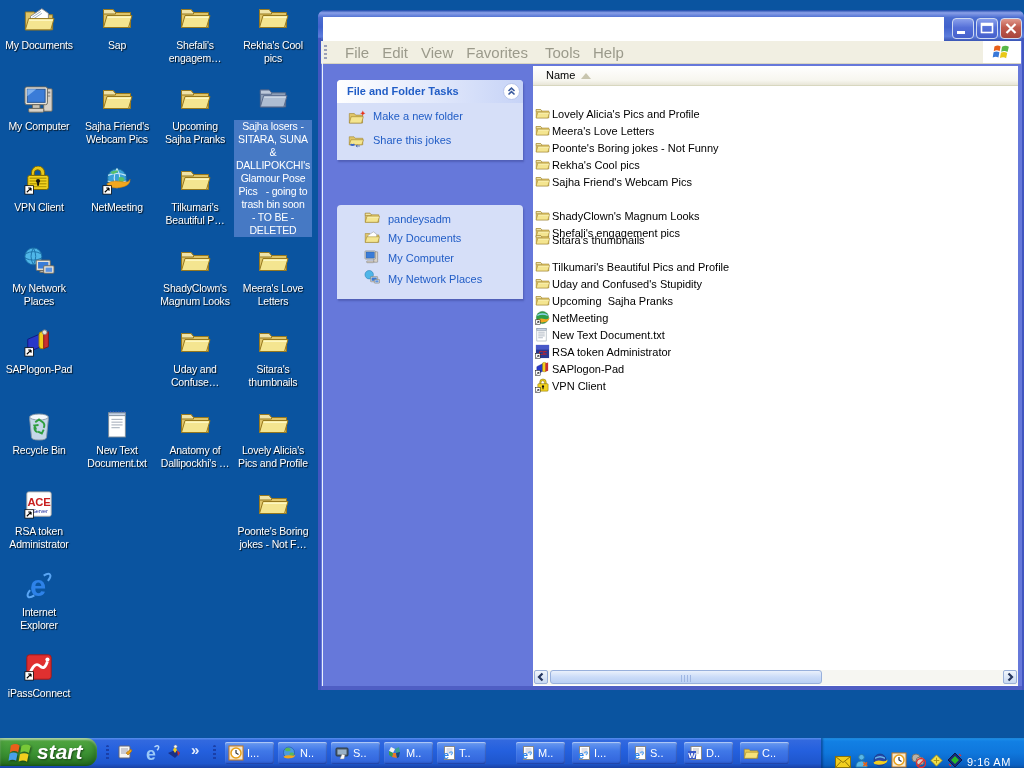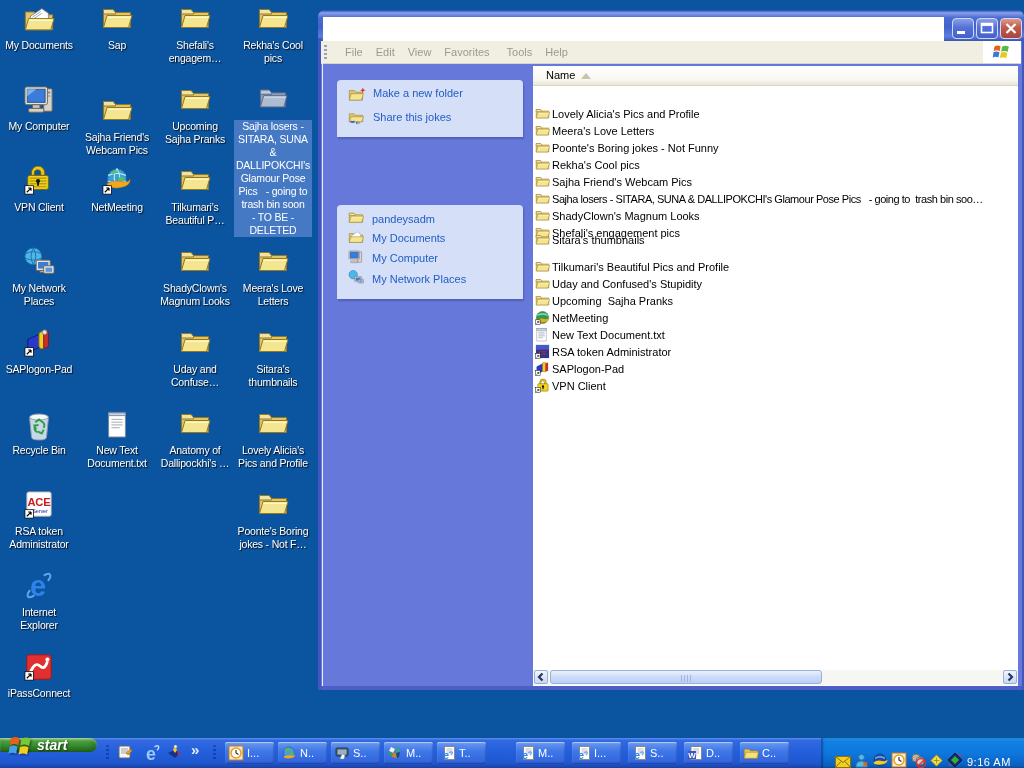--- a/index.html
+++ b/index.html
@@ -13,21 +13,21 @@
 #winleftdark{position:absolute;left:0;top:28px;bottom:0;width:3px;background:#4156C0;z-index:5;}
 #winrightdark{position:absolute;right:0;top:28px;bottom:0;width:2px;background:#4156C0;z-index:5;}
 #titlebar{position:absolute;left:0;top:0;width:706px;height:31px;border-radius:7px 7px 0 0;
  background:linear-gradient(#1846A8 0%,#8AA0E8 9%,#4A6CD0 25%,#4162CC 55%,#5C7CDC 85%,#3A55B4 100%);}
 #titlewhite{position:absolute;left:5px;top:7px;width:621px;height:24px;background:#fff;}
 .tbtn{position:absolute;top:8px;width:22px;height:21px;border-radius:4px;border:1px solid #CFDAF2;
  background:linear-gradient(#8AA0EC,#5570D8 45%,#4560CC);box-sizing:border-box;}
 .tbtn svg{display:block;margin:2px auto 0}
 #bclose{background:linear-gradient(#E0988C,#C05A4C 45%,#A8453C);}
 #menubar{position:absolute;left:3px;top:31px;width:700px;height:23px;background:#F1EFE2;
- color:#9B9A8B;font-size:11px;line-height:23px;border-bottom:1px solid #D8D5C2;box-sizing:border-box;}
+ color:#9B9A8B;font-size:15px;line-height:23px;border-bottom:1px solid #D8D5C2;box-sizing:border-box;}
 #menubar span{margin-right:13px;}
 #grip{position:absolute;left:6px;top:35px;width:3px;height:15px;
  background:repeating-linear-gradient(#9AA0B8 0 2px,transparent 2px 4px);}
 #winlogo{position:absolute;right:3px;top:31px;width:38px;height:22px;background:#fff;text-align:center;}
 #taskpane{position:absolute;left:3px;top:56px;width:212px;height:620px;background:#6678DA;}
 .tpbox{position:absolute;left:16px;width:186px;background:#D6DFF8;border-radius:4px 4px 0 0;
  box-shadow:1px 2px 2px rgba(40,50,120,.35);}
 .tphead{height:23px;background:linear-gradient(90deg,#FFFFFF,#C6D3F7);border-radius:4px 4px 0 0;
  color:#215DC6;font-weight:bold;font-size:11px;line-height:23px;padding-left:10px;position:relative;}
 .chevpos{position:absolute;right:3px;top:3px;}
@@ -42,23 +42,23 @@
  border-right:5px solid transparent;border-bottom:6px solid #C8C5AE;}
 .frow{position:absolute;left:2px;height:17px;font-size:11px;color:#000;display:flex;align-items:center;white-space:nowrap;}
 .frow .fic{width:17px;flex:0 0 17px;display:flex;align-items:center;}
 #hscroll{position:absolute;left:0px;bottom:1px;width:485px;height:15px;background:#F6F6F2;}
 .sbtn{position:absolute;top:0;width:14px;height:14px;border-radius:2px;background:linear-gradient(#F2F6FC,#C8D8F2);
  border:1px solid #9AB0D8;box-sizing:border-box;color:#2A4A98;font-size:9px;font-weight:bold;text-align:center;line-height:12px;}
 #sthumb{position:absolute;left:17px;top:0;width:272px;height:14px;border-radius:3px;
  background:linear-gradient(#EAF1FC,#CBDCF8 50%,#BACFF4);border:1px solid #98B0DC;box-sizing:border-box;}
 #taskbar{position:absolute;left:0;top:738px;width:1024px;height:30px;
  background:linear-gradient(#5A90EE 0%,#3269DF 8%,#2460DE 42%,#1E56CC 85%,#1941A5 100%);}
-#startbtn{position:absolute;left:0;top:0;width:97px;height:14px;border-radius:0 11px 11px 0;
+#startbtn{position:absolute;left:0;top:0;width:97px;height:28px;border-radius:0 11px 11px 0;
  background:linear-gradient(#8CC77C 0%,#4FA53F 10%,#3D9434 50%,#2E7C26 92%,#25661E 100%);
- color:#fff;font-size:14px;font-weight:bold;font-style:italic;text-shadow:1px 1px 2px rgba(0,0,0,.5);
+ color:#fff;font-size:21px;font-weight:bold;font-style:italic;text-shadow:1px 1px 2px rgba(0,0,0,.5);
  box-shadow:inset -2px -3px 7px rgba(0,40,0,.35),inset 0 2px 2px rgba(255,255,255,.4);display:flex;align-items:center;}
 .tskbtn{position:absolute;top:4px;width:49px;height:22px;border-radius:2px;
  background:linear-gradient(#6A9AF0,#4078E8 40%,#3468DE 85%,#2A58C8);
  box-shadow:inset 0 1px 1px rgba(255,255,255,.5),inset -1px -1px 1px rgba(0,0,60,.25);
  color:#fff;font-size:11px;display:flex;align-items:center;padding-left:3px;box-sizing:border-box;}
 .tskbtn .tbi{width:19px;flex:0 0 19px;display:flex;align-items:center;}
 #tray{position:absolute;right:0;top:0;width:203px;height:30px;
  background:linear-gradient(#2399F0 0%,#1280E4 10%,#0F77DC 50%,#0B62C4 88%,#0A55AA 100%);
  box-shadow:inset 2px 0 2px rgba(0,20,80,.4);display:flex;align-items:flex-end;}
 .tri{margin-left:3px;display:flex;align-items:center;}
@@ -106,21 +106,21 @@
 <rect x="22" y="4" width="9" height="24" rx="1" fill="#D8D2C8" stroke="#6A675E"></rect>
 <rect x="24" y="7" width="5" height="2" fill="#888"></rect>
         <rect x="24" y="11" width="5" height="1.5" fill="#999"></rect>
 <rect x="2" y="2" width="24" height="19" rx="2" fill="#E8E4DA" stroke="#6A675E"></rect>
 <rect x="4.5" y="4.5" width="19" height="14" fill="#3A7CD8" stroke="#26518F"></rect>
 <path d="M4.5 4.5 L14 4.5 L4.5 12 Z" fill="#7FB2F0"></path>
 <rect x="10" y="21" width="8" height="4" fill="#C8C2B4" stroke="#6A675E"></rect>
 <rect x="6" y="25" width="16" height="4" rx="1" fill="#D8D2C8" stroke="#6A675E"></rect>
 </svg>
     </div><div class="lb">My Computer</div></div>
-<div class="dicon" style="left:75px;top:96px"><div class="ic">
+<div class="dicon" style="left:75px;top:85px"><div class="ic">
       <svg width="32" height="28" viewBox="0 4 32 22">
 <path d="M2.5 6.5 L12 6.5 L14.5 9.5 L29.5 9.5 L29.5 24.5 L2.5 24.5 Z" fill="#DFC569" stroke="#96781E" stroke-width="1"></path>
 <path d="M2.5 6.5 L12 6.5 L14.5 9.5 L14.5 11 L2.5 11 Z" fill="#EFE3A8" stroke="#96781E" stroke-width="1"></path>
 <path d="M2.5 24.5 L6 12.5 L31 12.5 L27.5 24.5 Z" fill="#F4E590" stroke="#96781E" stroke-width="1"></path>
 <path d="M6.8 13.5 L29.8 13.5 L29.4 15 L6.4 15 Z" fill="#FCF6C0"></path>
 </svg>
     </div><div class="lb">Sajha Friend's<br>Webcam Pics</div></div>
 <div class="dicon" style="left:153px;top:85px"><div class="ic">
       <svg width="32" height="28" viewBox="0 4 32 22">
 <path d="M2.5 6.5 L12 6.5 L14.5 9.5 L29.5 9.5 L29.5 24.5 L2.5 24.5 Z" fill="#DFC569" stroke="#96781E" stroke-width="1"></path>
@@ -316,20 +316,24 @@
 <path d="M16 8.5 Q21 5.5 26 8.5 L24 16 Q20 13 14.8 15.5 Z" fill="#58B848"></path>
 <path d="M3.7 16.5 Q8 13.8 12.2 16.5 L10.8 24 Q7 21.5 2.5 24 Z" fill="#3878D8"></path>
 <path d="M14.4 17 Q19 14.5 23.6 17.3 L22 25 Q18 22.5 13 24.8 Z" fill="#E8C818"></path>
 </svg></div>
   <div id="winbot"></div>
   <div id="winleftline"></div>
   <div id="winleftdark"></div>
   <div id="winrightdark"></div>
   <div id="taskpane">
 <div class="tpbox" style="top:14px">
+ <div class="tphead">File and Folder Tasks<span class="chevpos"><svg width="17" height="17" viewBox="0 0 17 17">
+<circle cx="8.5" cy="8.5" r="8" fill="#fff" stroke="#B5C3EB"></circle>
+<path d="M5.5 8 L8.5 5.2 L11.5 8 M5.5 11.5 L8.5 8.7 L11.5 11.5" stroke="#3A5A9E" stroke-width="1.6" fill="none"></path>
+</svg></span></div>
  <div style="padding:7px 0 3px 0">
   <div class="tpitem">
             <div class="tic"><svg width="18" height="15" viewBox="0 0 34 28">
 <path d="M2.5 6.5 L12 6.5 L14.5 9.5 L27.5 9.5 L27.5 24.5 L2.5 24.5 Z" fill="#DFC569" stroke="#96781E"></path>
 <path d="M2.5 24.5 L6 12.5 L29 12.5 L25.5 24.5 Z" fill="#F4E590" stroke="#96781E"></path>
 <path d="M28 1 l1.5 3.5 3.5 1.5 -3.5 1.5 -1.5 3.5 -1.5 -3.5 -3.5 -1.5 3.5 -1.5 Z" fill="#E83018"></path>
 </svg></div>
             <div>Make a new folder</div>
           </div>
   <div class="tpitem">
@@ -337,21 +341,21 @@
 <path d="M2.5 5.5 L12 5.5 L14.5 8.5 L29.5 8.5 L29.5 21.5 L2.5 21.5 Z" fill="#DFC569" stroke="#96781E"></path>
 <path d="M2.5 21.5 L6 11.5 L31 11.5 L27.5 21.5 Z" fill="#F4E590" stroke="#96781E"></path>
 <path d="M4 22 q5 4 10 0 l-2 -3 q-3 2 -6 0 Z" fill="#3A66C8"></path>
 <path d="M16 24 h8 M16 24 l3 -2 M16 24 l3 2" stroke="#2A4A98" stroke-width="1.2" fill="none"></path>
 </svg></div>
             <div>Share this jokes</div>
           </div>
  </div>
 </div>
 <div class="tpbox" style="top:139px">
- <div style="padding:6px 0 8px 0">
+ <div style="padding:6px 0 8px 16px">
   <div class="tpitem2">
             <div class="tic"><svg width="16" height="13" viewBox="0 4 32 22">
 <path d="M2.5 6.5 L12 6.5 L14.5 9.5 L29.5 9.5 L29.5 24.5 L2.5 24.5 Z" fill="#DFC569" stroke="#96781E" stroke-width="1"></path>
 <path d="M2.5 6.5 L12 6.5 L14.5 9.5 L14.5 11 L2.5 11 Z" fill="#EFE3A8" stroke="#96781E" stroke-width="1"></path>
 <path d="M2.5 24.5 L6 12.5 L31 12.5 L27.5 24.5 Z" fill="#F4E590" stroke="#96781E" stroke-width="1"></path>
 <path d="M6.8 13.5 L29.8 13.5 L29.4 15 L6.4 15 Z" fill="#FCF6C0"></path>
 </svg></div>
             <div>pandeysadm</div>
           </div>
   <div class="tpitem2">
@@ -434,31 +438,20 @@
         <div class="fic">
           <svg width="15" height="13" viewBox="0 4 32 22">
 <path d="M2.5 6.5 L12 6.5 L14.5 9.5 L29.5 9.5 L29.5 24.5 L2.5 24.5 Z" fill="#DFC569" stroke="#96781E" stroke-width="1"></path>
 <path d="M2.5 6.5 L12 6.5 L14.5 9.5 L14.5 11 L2.5 11 Z" fill="#EFE3A8" stroke="#96781E" stroke-width="1"></path>
 <path d="M2.5 24.5 L6 12.5 L31 12.5 L27.5 24.5 Z" fill="#F4E590" stroke="#96781E" stroke-width="1"></path>
 <path d="M6.8 13.5 L29.8 13.5 L29.4 15 L6.4 15 Z" fill="#FCF6C0"></path>
 </svg>
         </div>
         <div>Sajha Friend's Webcam Pics</div>
       </div>
-<div class="frow" style="top:124px">
-        <div class="fic">
-          <svg width="15" height="13" viewBox="0 4 32 22">
-<path d="M2.5 6.5 L12 6.5 L14.5 9.5 L29.5 9.5 L29.5 24.5 L2.5 24.5 Z" fill="#DFC569" stroke="#96781E" stroke-width="1"></path>
-<path d="M2.5 6.5 L12 6.5 L14.5 9.5 L14.5 11 L2.5 11 Z" fill="#EFE3A8" stroke="#96781E" stroke-width="1"></path>
-<path d="M2.5 24.5 L6 12.5 L31 12.5 L27.5 24.5 Z" fill="#F4E590" stroke="#96781E" stroke-width="1"></path>
-<path d="M6.8 13.5 L29.8 13.5 L29.4 15 L6.4 15 Z" fill="#FCF6C0"></path>
-</svg>
-        </div>
-        <div><span style="letter-spacing:-0.45px">Sajha losers - SITARA, SUNA &amp; DALLIPOKCHI's Glamour Pose Pics&nbsp;&nbsp; - going to&nbsp; trash bin soo…</span></div>
-      </div>
 <div class="frow" style="top:141px">
         <div class="fic">
           <svg width="15" height="13" viewBox="0 4 32 22">
 <path d="M2.5 6.5 L12 6.5 L14.5 9.5 L29.5 9.5 L29.5 24.5 L2.5 24.5 Z" fill="#DFC569" stroke="#96781E" stroke-width="1"></path>
 <path d="M2.5 6.5 L12 6.5 L14.5 9.5 L14.5 11 L2.5 11 Z" fill="#EFE3A8" stroke="#96781E" stroke-width="1"></path>
 <path d="M2.5 24.5 L6 12.5 L31 12.5 L27.5 24.5 Z" fill="#F4E590" stroke="#96781E" stroke-width="1"></path>
 <path d="M6.8 13.5 L29.8 13.5 L29.4 15 L6.4 15 Z" fill="#FCF6C0"></path>
 </svg>
         </div>
         <div>ShadyClown's Magnum Looks</div>

